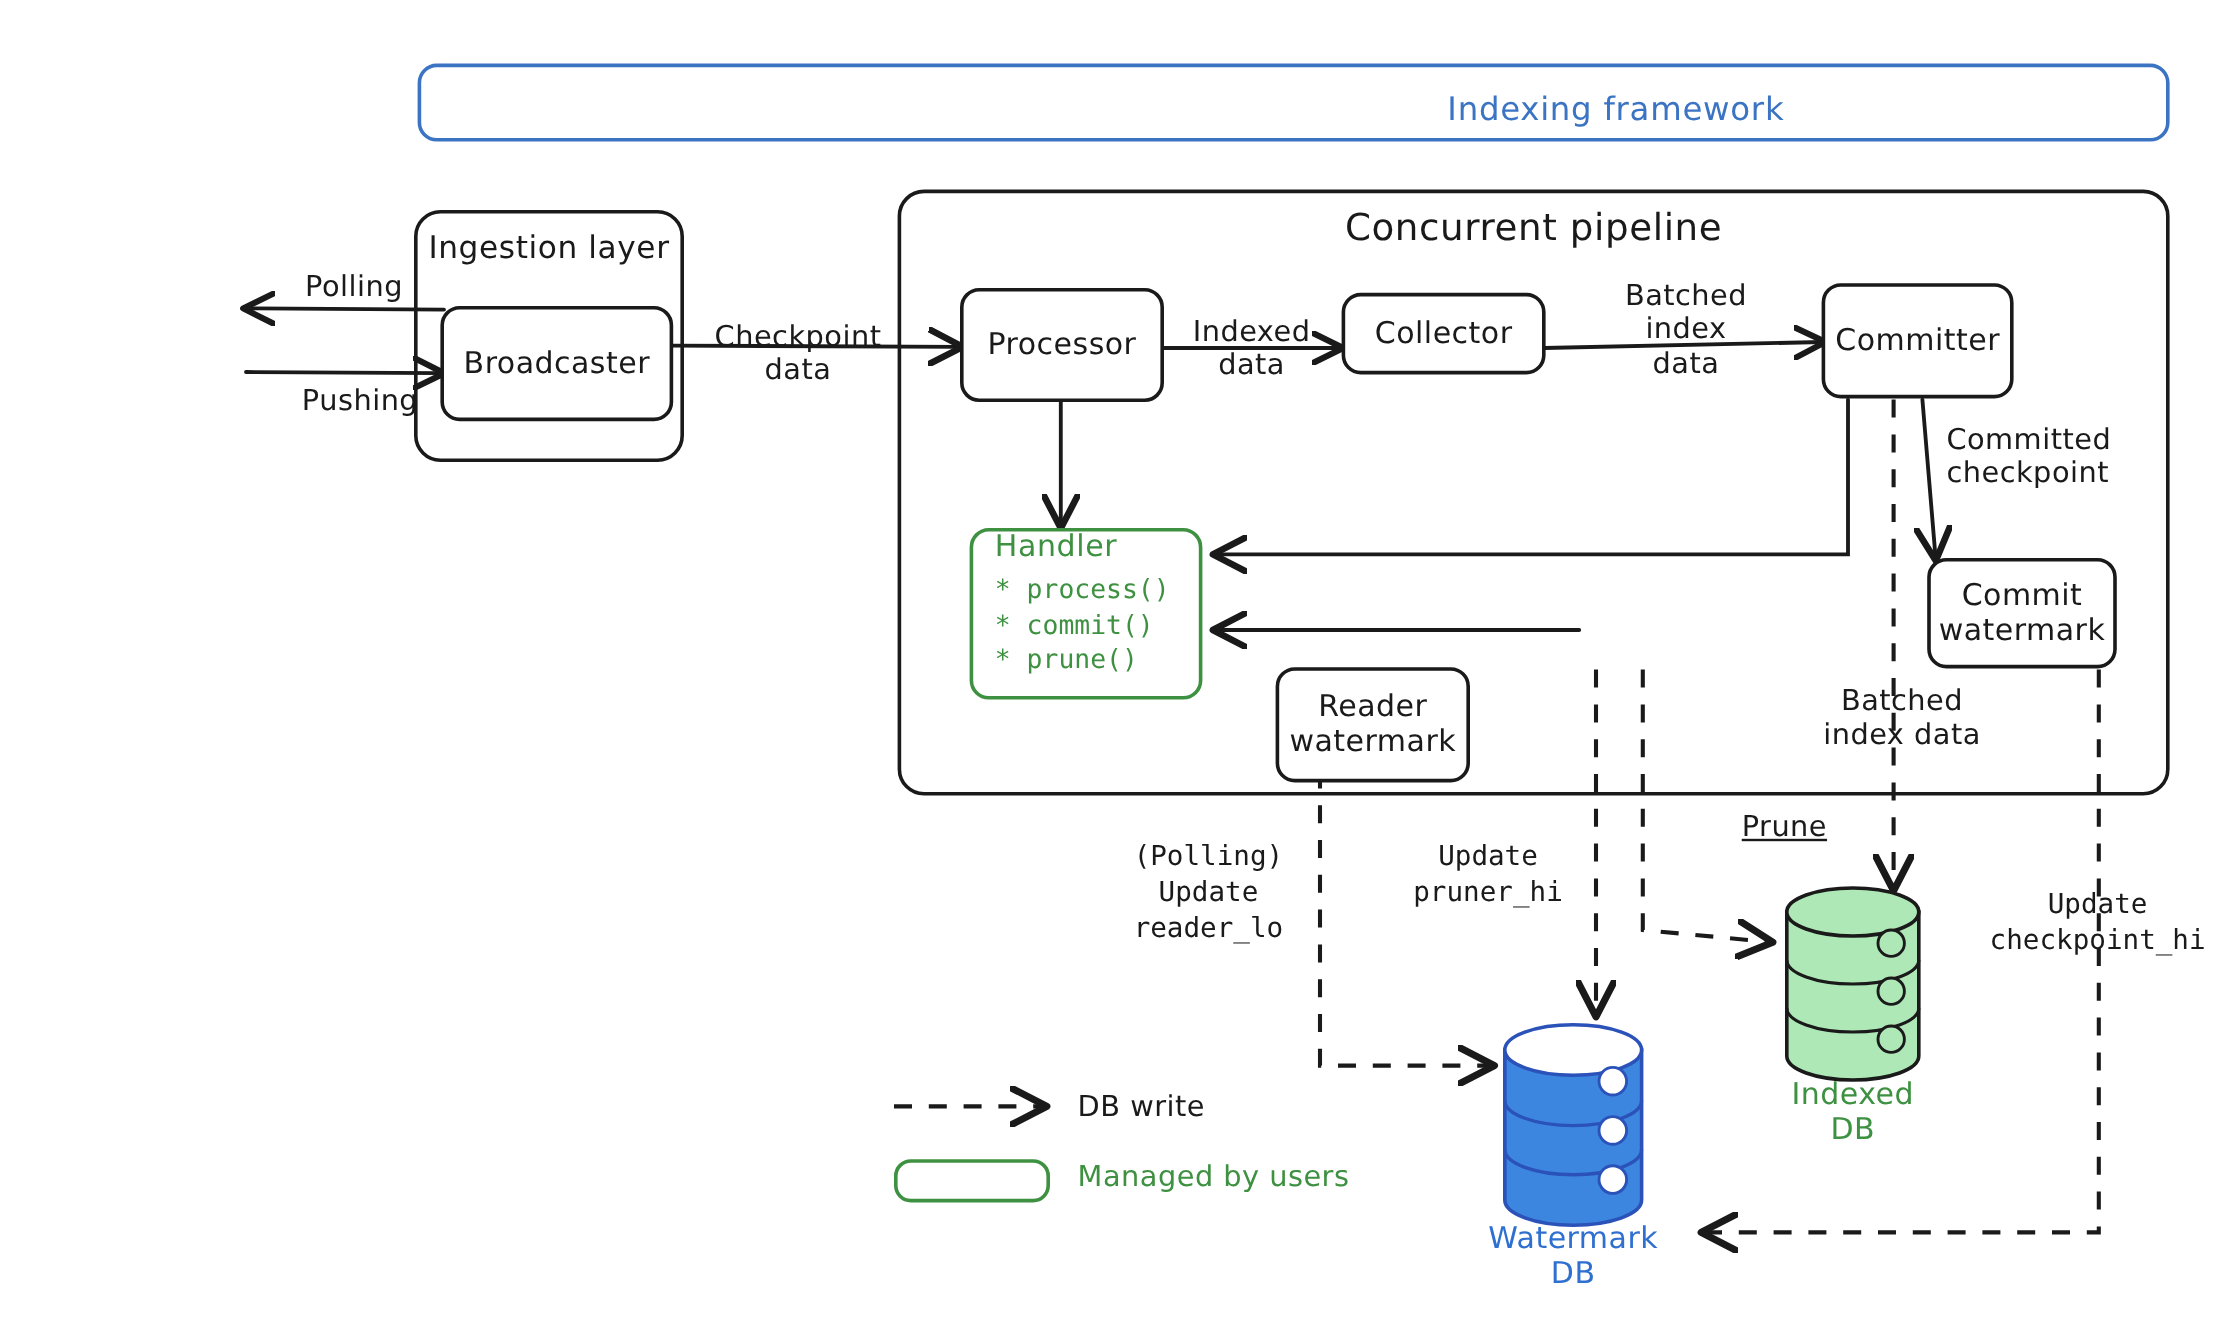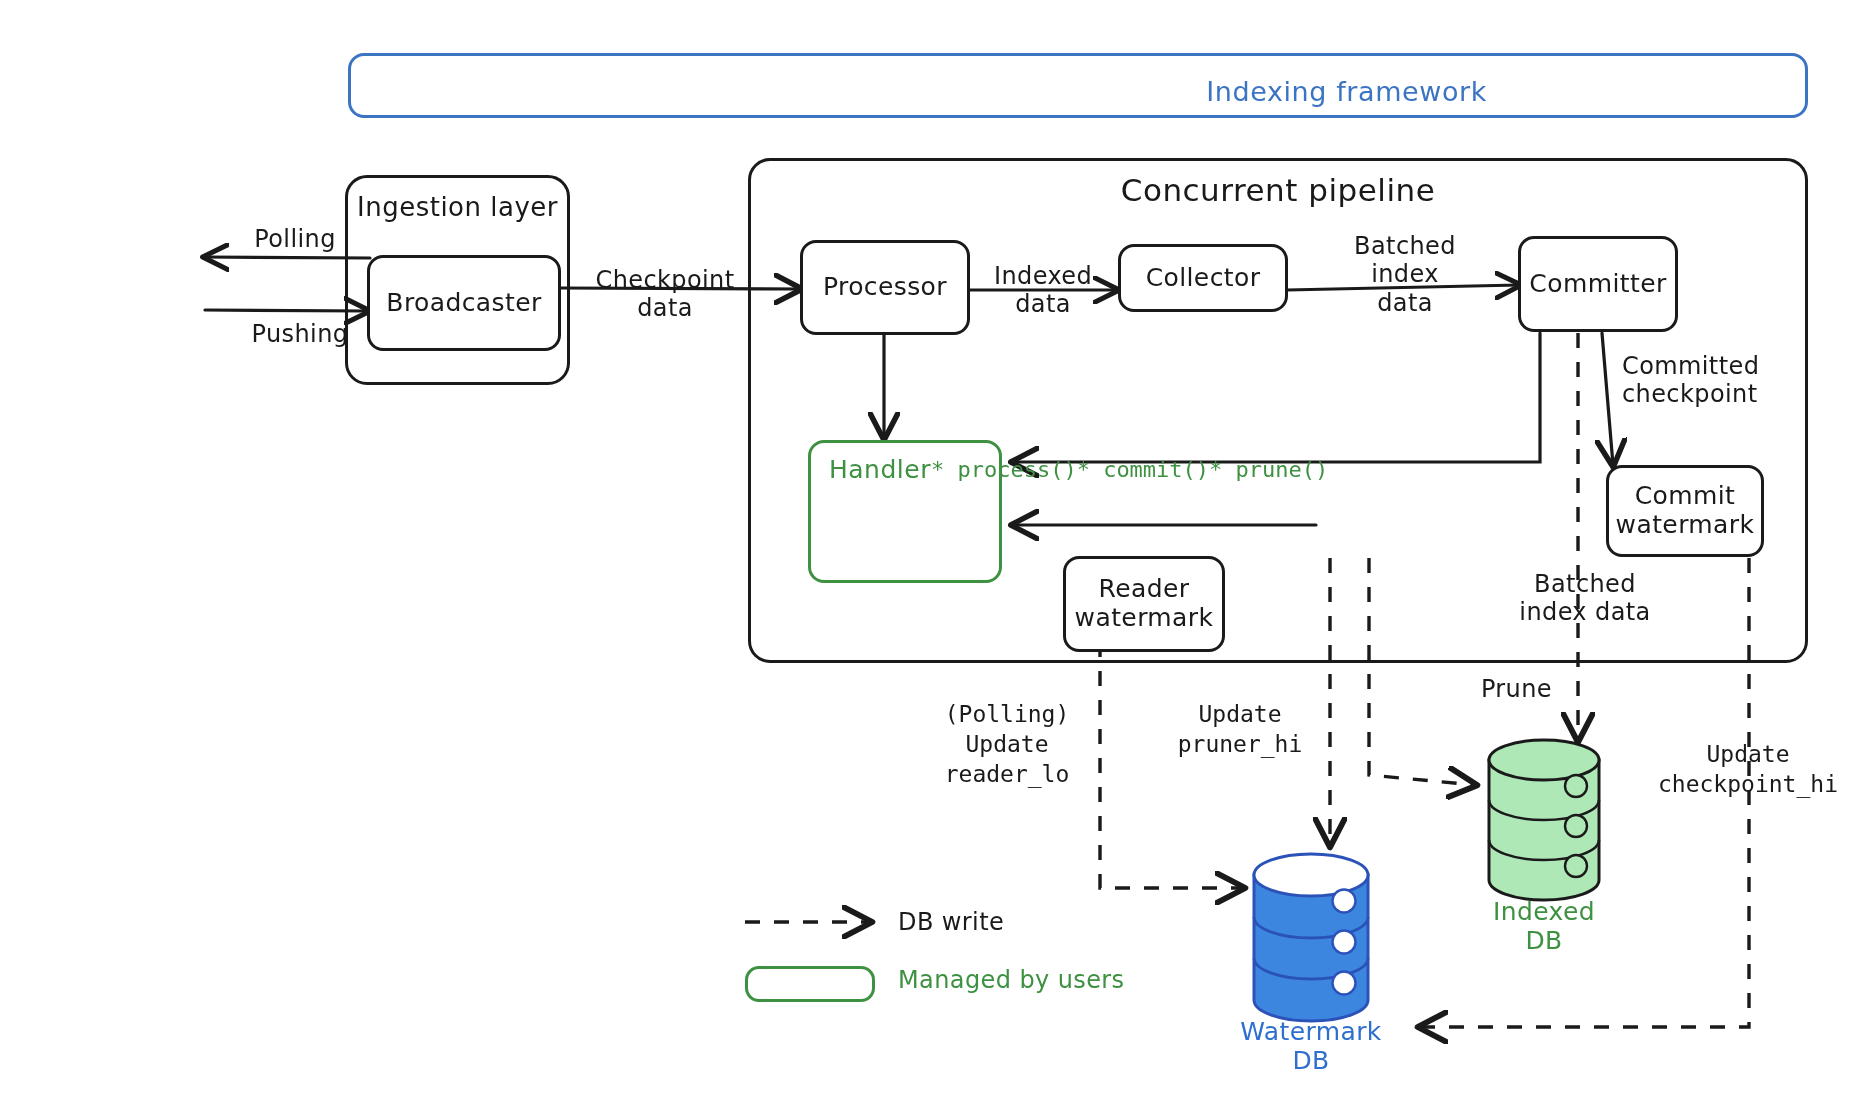--- a/index.html
+++ b/index.html
@@ -77,22 +77,23 @@
   }
   .handler {
     position: absolute;
     box-sizing: border-box;
     border: 3px solid #3f9142;
     border-radius: 16px;
     background: #ffffff;
     color: #3f9142;
     padding: 12px 18px 14px 18px;
     display: flex;
-    flex-direction: row;
+    flex-direction: column;
     align-items: flex-start;
+    justify-content: flex-end;
   }
   .handler-title {
     font-size: 25px;
     margin-bottom: 8px;
     letter-spacing: 0.5px;
   }
   .handler-method {
     font-family: "DejaVu Sans Mono", monospace;
     font-size: 22px;
     line-height: 1.35;
@@ -275,21 +276,21 @@
   <div class="elabel hand" style="left:1300px; top:232px; width:210px;">Batched
 index
 data</div>
 
   <div class="elabel hand" style="left:1622px; top:352px; width:240px; text-align:left;">Committed
 checkpoint</div>
 
   <div class="elabel hand" style="left:1470px; top:570px; width:230px;">Batched
 index data</div>
 
-  <div class="elabel hand" style="left:1422px; top:675px; width:130px; text-align:right;">Prune</div>
+  <div class="elabel hand" style="left:1422px; top:675px; width:130px; text-align:center;text-decoration:underline;">Prune</div>
 
   <div class="elabel mono" style="left:912px; top:700px; width:190px;">(Polling)
 Update
 reader_lo</div>
 
   <div class="elabel mono" style="left:1155px; top:700px; width:170px;">Update
 pruner_hi</div>
 
   <div class="elabel mono" style="left:1638px; top:740px; width:220px;">Update
 checkpoint_hi</div>

